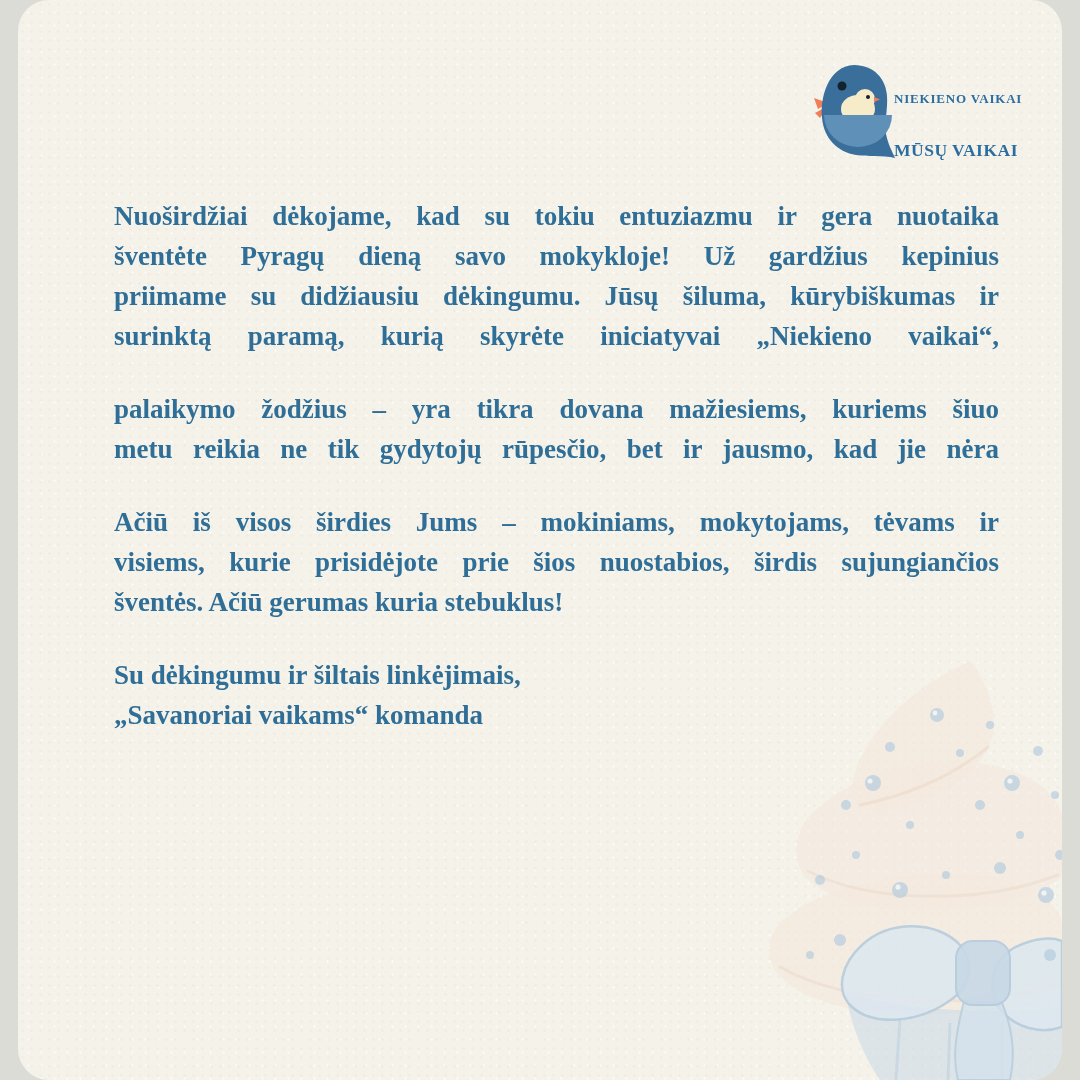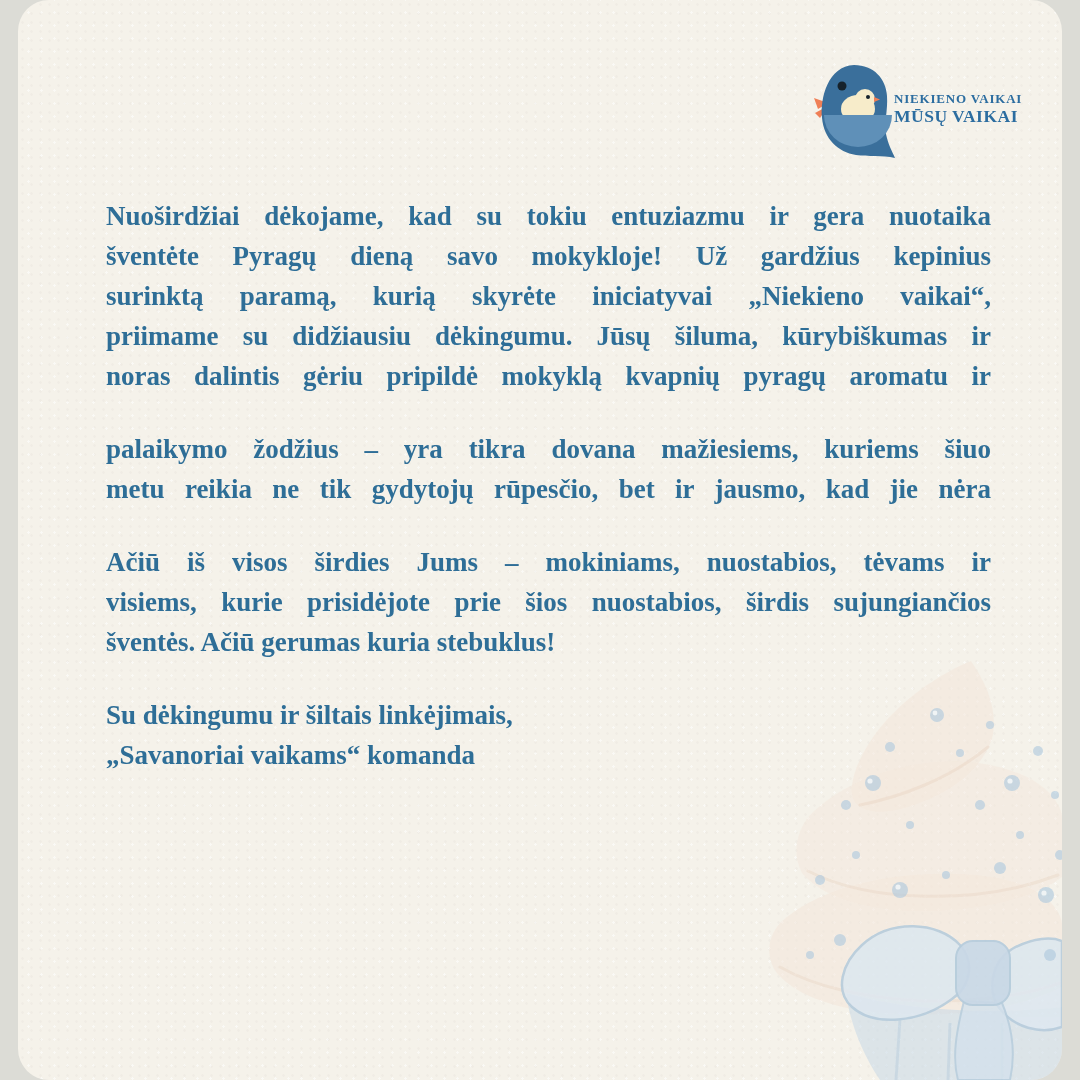--- a/index.html
+++ b/index.html
@@ -11,23 +11,23 @@
       radial-gradient(rgba(255,255,255,0.5) 1px, transparent 1.4px);
     background-size:9px 9px, 13px 13px;
     background-position:0 0, 4px 6px;
     font-family:Liberation Serif, serif;
     border-radius:31px;
   }
   
   .logo-bird{position:absolute;left:794px;top:62px;width:84px;height:100px;}
   .logo-text{position:absolute;left:876px;top:91px;color:#2c6da0;}
   .logo-line1{font-size:13px;font-weight:700;letter-spacing:0.8px;line-height:15px;}
-  .logo-line2{font-size:17.5px;font-weight:700;letter-spacing:0.5px;line-height:20px;}
+  .logo-line2{font-size:17.5px;font-weight:700;letter-spacing:0.5px;line-height:20px;margin-top:34px;}
   
-  .text-column{position:absolute;left:88px;top:196px;width:885px;
+  .text-column{position:absolute;left:96px;top:196px;width:885px;
     color:#2e6e97;font-weight:700;font-size:27px;line-height:40px;}
   .paragraph{margin:0 0 33px 0;}
   .line{text-align:justify;text-align-last:justify;}
   .line-last{text-align-last:left;}
   .closing{margin-top:7px;}
   .closing .line{text-align:right;text-align-last:left;}
   
   .cupcake{position:absolute;right:0;bottom:0;width:312px;height:425px;}
 </style>
 </head>
@@ -56,30 +56,29 @@
   <div class="logo-text">
     <div class="logo-line1">NIEKIENO VAIKAI</div>
     <div class="logo-line2">MŪSŲ VAIKAI</div>
   </div>
 
   <div class="text-column">
     <main>
         <div class="paragraph">
           <div class="line">Nuoširdžiai dėkojame, kad su tokiu entuziazmu ir gera nuotaika</div>
           <div class="line">šventėte Pyragų dieną savo mokykloje! Už gardžius kepinius</div>
+          <div class="line">priimame su didžiausiu dėkingumu. Jūsų šiluma, kūrybiškumas ir</div>
           <div class="line">surinktą paramą, kurią skyrėte iniciatyvai „Niekieno vaikai“,</div>
-          <div class="line">priimame su didžiausiu dėkingumu. Jūsų šiluma, kūrybiškumas ir</div>
-          <div class="line">noras dalintis gėriu pripildė mokyklą kvapnių pyragų aromatu ir</div>
         </div>
         <div class="paragraph">
           <div class="line">palaikymo žodžius – yra tikra dovana mažiesiems, kuriems šiuo</div>
           <div class="line">metu reikia ne tik gydytojų rūpesčio, bet ir jausmo, kad jie nėra</div>
         </div>
         <div class="paragraph">
-          <div class="line">Ačiū iš visos širdies Jums – mokiniams, nuostabios, tėvams ir</div>
+          <div class="line">Ačiū iš visos širdies Jums – mokiniams, mokytojams, tėvams ir</div>
           <div class="line">visiems, kurie prisidėjote prie šios nuostabios, širdis sujungiančios</div>
           <div class="line line-last">šventės. Ačiū gerumas kuria stebuklus!</div>
         </div>
       </main>
     <footer class="closing">
         <div class="line">Su dėkingumu ir šiltais linkėjimais,</div>
         <div class="line line-last">„Savanoriai vaikams“ komanda</div>
       </footer>
   </div>
 

